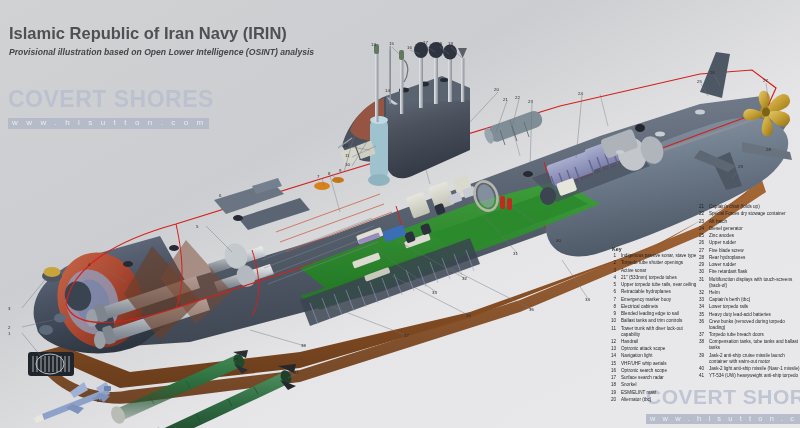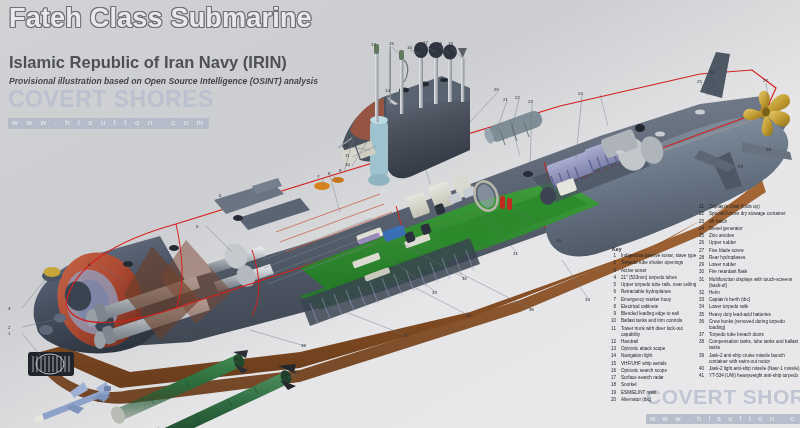--- a/index.html
+++ b/index.html
@@ -494,23 +494,22 @@
       <line x1="470" y1="316" x2="392" y2="276"></line>
       <line x1="408" y1="336" x2="330" y2="306"></line>
       <line x1="305" y1="346" x2="250" y2="330"></line>
       <line x1="237" y1="360" x2="226" y2="364"></line>
       <line x1="101" y1="401" x2="92" y2="398"></line>
       <line x1="298" y1="373" x2="288" y2="378"></line>
     </g>
   </svg>
 
   <div id="title-block">
-    <div id="main-title">Fateh Class Submarine</div>
     <div id="sub-title">Islamic Republic of Iran Navy (IRIN)</div>
-    <div id="strap">Provisional illustration based on Open Source Intelligence (OSINT) analysis</div>
+    <div id="strap">Provisional illustration based on Open Lower Intelligence (OSINT) analysis</div>
   </div>
 
   <div class="wm wm-top">
     <div class="wm-word">COVERT SHORES</div>
     <div class="wm-url">w w w . h i s u t t o n . c o m</div>
   </div>
   <div class="wm wm-bot">
     <div class="wm-word">COVERT SHORES</div>
     <div class="wm-url">w w w . h i s u t t o n . c o m</div>
   </div>

